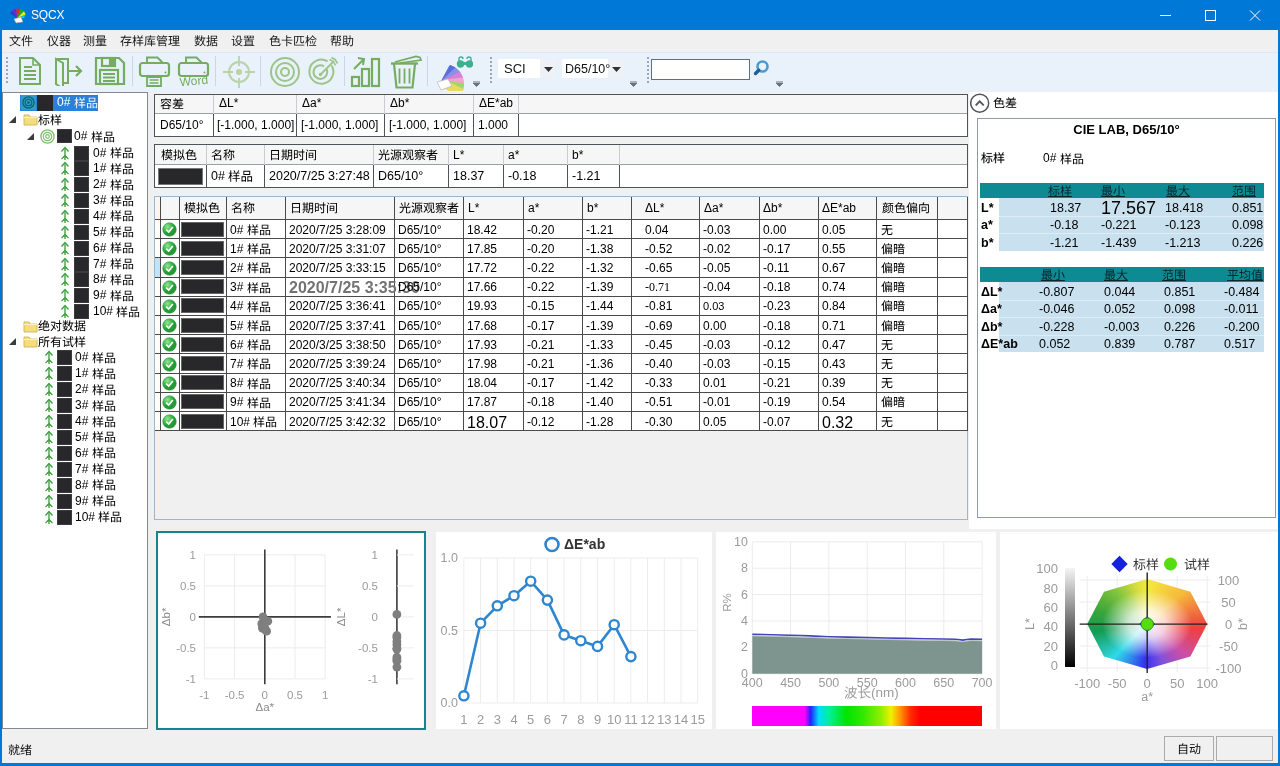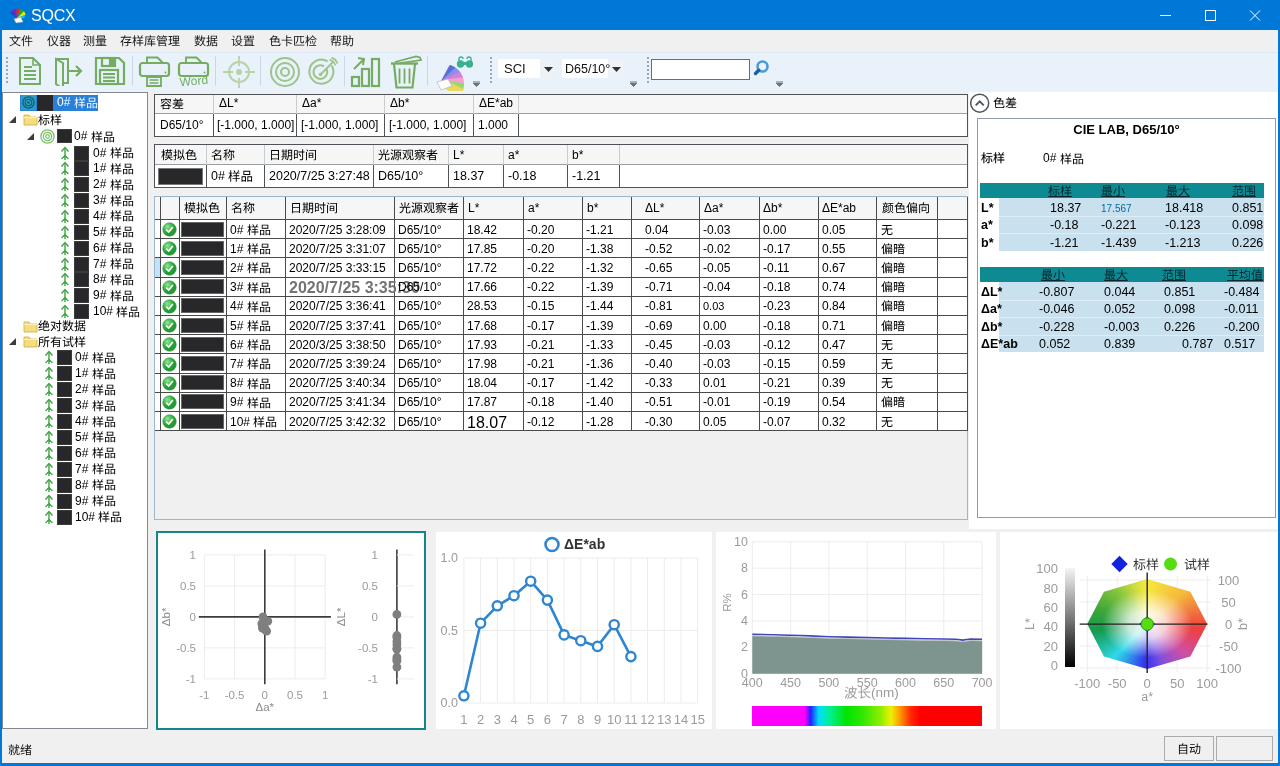--- a/index.html
+++ b/index.html
@@ -75,21 +75,21 @@
 <g transform="rotate(-10 9 12)">
 <path d="M8 12 L2 6 A9 9 0 0 1 5 3.5 Z" fill="#2244cc"></path>
 <path d="M8 12 L5 3.5 A9 9 0 0 1 9 2.5 Z" fill="#7722cc"></path>
 <path d="M8 12 L9 2.5 A9 9 0 0 1 13 3.5 Z" fill="#ee2222"></path>
 <path d="M8 12 L13 3.5 A9 9 0 0 1 16 6.5 Z" fill="#22aa22"></path>
 <path d="M8 12 L16 6.5 A9 9 0 0 1 17 10 Z" fill="#eeee00"></path>
 <path d="M8 12 L17 10 L15 13 Z" fill="#00ccee"></path>
 </g>
 <path d="M5 13 L12 11 L14 16 L7 17 Z" fill="#fff" stroke="#999" stroke-width=".5"></path>
 </svg>
-<div style="position:absolute;left:31px;top:8px;font-size:16px;color:#fff;font-weight:400;line-height:15px;white-space:pre;letter-spacing:-0.2px;">SQCX</div>
+<div style="position:absolute;left:31px;top:8px;font-size:12px;color:#fff;font-weight:400;line-height:15px;white-space:pre;letter-spacing:-0.2px;">SQCX</div>
 <svg width="150" height="30" viewBox="0 0 150 30" style="position:absolute;left:1130px;top:0">
 <g stroke="#fff" stroke-width="1" fill="none">
 <line x1="30" y1="15.5" x2="41" y2="15.5"></line>
 <rect x="75.5" y="10.5" width="10" height="10"></rect>
 <path d="M120 10.5 L130 20.5 M130 10.5 L120 20.5"></path>
 </g>
   </svg>
 <div class="" style="position:absolute;left:0px;top:30px;width:1280px;height:22px;background:#f0f0f0"></div>
 <div style="position:absolute;left:9.0px;top:34.5px;width:24px;height:13px">
     <svg width="24" height="13" viewBox="0 0 24 13" style="position:absolute;left:0;top:0;overflow:visible">
@@ -1038,21 +1038,21 @@
         <use href="#u6837" transform="translate(0.0 10.3) scale(0.01200 -0.01200)"></use>
         <use href="#u54c1" transform="translate(12.0 10.3) scale(0.01200 -0.01200)"></use>
       </g>
     </svg>
   </div>
 <div style="position:absolute;left:289px;top:280.1px;font-size:16px;color:#737373;font-weight:700;line-height:15px;white-space:pre;">2020/7/25 3:35:30</div>
 <div style="position:absolute;left:398px;top:280.1px;font-size:12px;color:#000;font-weight:400;line-height:15px;white-space:pre;">D65/10°</div>
 <div style="position:absolute;left:467px;top:280.1px;font-size:12px;color:#000;font-weight:400;line-height:15px;white-space:pre;">17.66</div>
 <div style="position:absolute;left:527px;top:280.1px;font-size:12px;color:#000;font-weight:400;line-height:15px;white-space:pre;">-0.22</div>
 <div style="position:absolute;left:586px;top:280.1px;font-size:12px;color:#000;font-weight:400;line-height:15px;white-space:pre;">-1.39</div>
-<div style="position:absolute;left:645px;top:280.1px;font-size:12px;color:#000;font-weight:400;line-height:15px;white-space:pre;">-0.71</div>
+<div style="position:absolute;left:645px;top:280.1px;font-size:12px;color:#000;font-weight:400;line-height:15px;white-space:pre;font-family:Liberation Serif, serif;">-0.71</div>
 <div style="position:absolute;left:703px;top:280.1px;font-size:12px;color:#000;font-weight:400;line-height:15px;white-space:pre;">-0.04</div>
 <div style="position:absolute;left:763px;top:280.1px;font-size:12px;color:#000;font-weight:400;line-height:15px;white-space:pre;">-0.18</div>
 <div style="position:absolute;left:822px;top:280.1px;font-size:12px;color:#000;font-weight:400;line-height:15px;white-space:pre;">0.74</div>
 <div style="position:absolute;left:881.0px;top:281.1px;width:24px;height:13px">
     <svg width="24" height="13" viewBox="0 0 24 13" style="position:absolute;left:0;top:0;overflow:visible">
       <g fill="#000">
         <use href="#u504f" transform="translate(0.0 10.3) scale(0.01200 -0.01200)"></use>
         <use href="#u6697" transform="translate(12.0 10.3) scale(0.01200 -0.01200)"></use>
       </g>
     </svg>
@@ -1073,21 +1073,21 @@
 <div style="position:absolute;left:246.7px;top:300.8px;width:24px;height:13px">
     <svg width="24" height="13" viewBox="0 0 24 13" style="position:absolute;left:0;top:0;overflow:visible">
       <g fill="#000">
         <use href="#u6837" transform="translate(0.0 10.3) scale(0.01200 -0.01200)"></use>
         <use href="#u54c1" transform="translate(12.0 10.3) scale(0.01200 -0.01200)"></use>
       </g>
     </svg>
   </div>
 <div style="position:absolute;left:289px;top:299.3px;font-size:12px;color:#000;font-weight:400;line-height:15px;white-space:pre;">2020/7/25 3:36:41</div>
 <div style="position:absolute;left:398px;top:299.3px;font-size:12px;color:#000;font-weight:400;line-height:15px;white-space:pre;">D65/10°</div>
-<div style="position:absolute;left:467px;top:299.3px;font-size:12px;color:#000;font-weight:400;line-height:15px;white-space:pre;">28.53</div>
+<div style="position:absolute;left:467px;top:299.3px;font-size:12px;color:#000;font-weight:400;line-height:15px;white-space:pre;">19.93</div>
 <div style="position:absolute;left:527px;top:299.3px;font-size:12px;color:#000;font-weight:400;line-height:15px;white-space:pre;">-0.15</div>
 <div style="position:absolute;left:586px;top:299.3px;font-size:12px;color:#000;font-weight:400;line-height:15px;white-space:pre;">-1.44</div>
 <div style="position:absolute;left:645px;top:299.3px;font-size:12px;color:#000;font-weight:400;line-height:15px;white-space:pre;">-0.81</div>
 <div style="position:absolute;left:703px;top:299.3px;font-size:11px;color:#000;font-weight:400;line-height:15px;white-space:pre;">0.03</div>
 <div style="position:absolute;left:763px;top:299.3px;font-size:12px;color:#000;font-weight:400;line-height:15px;white-space:pre;">-0.23</div>
 <div style="position:absolute;left:822px;top:299.3px;font-size:12px;color:#000;font-weight:400;line-height:15px;white-space:pre;">0.84</div>
 <div style="position:absolute;left:881.0px;top:300.3px;width:24px;height:13px">
     <svg width="24" height="13" viewBox="0 0 24 13" style="position:absolute;left:0;top:0;overflow:visible">
       <g fill="#000">
         <use href="#u504f" transform="translate(0.0 10.3) scale(0.01200 -0.01200)"></use>
@@ -1192,21 +1192,21 @@
     </svg>
   </div>
 <div style="position:absolute;left:289px;top:356.9px;font-size:12px;color:#000;font-weight:400;line-height:15px;white-space:pre;">2020/7/25 3:39:24</div>
 <div style="position:absolute;left:398px;top:356.9px;font-size:12px;color:#000;font-weight:400;line-height:15px;white-space:pre;">D65/10°</div>
 <div style="position:absolute;left:467px;top:356.9px;font-size:12px;color:#000;font-weight:400;line-height:15px;white-space:pre;">17.98</div>
 <div style="position:absolute;left:527px;top:356.9px;font-size:12px;color:#000;font-weight:400;line-height:15px;white-space:pre;">-0.21</div>
 <div style="position:absolute;left:586px;top:356.9px;font-size:12px;color:#000;font-weight:400;line-height:15px;white-space:pre;">-1.36</div>
 <div style="position:absolute;left:645px;top:356.9px;font-size:12px;color:#000;font-weight:400;line-height:15px;white-space:pre;">-0.40</div>
 <div style="position:absolute;left:703px;top:356.9px;font-size:12px;color:#000;font-weight:400;line-height:15px;white-space:pre;">-0.03</div>
 <div style="position:absolute;left:763px;top:356.9px;font-size:12px;color:#000;font-weight:400;line-height:15px;white-space:pre;">-0.15</div>
-<div style="position:absolute;left:822px;top:356.9px;font-size:12px;color:#000;font-weight:400;line-height:15px;white-space:pre;">0.59</div>
+<div style="position:absolute;left:822px;top:356.9px;font-size:12px;color:#000;font-weight:400;line-height:15px;white-space:pre;">0.43</div>
 <div style="position:absolute;left:881.0px;top:357.9px;width:12px;height:13px">
     <svg width="12" height="13" viewBox="0 0 12 13" style="position:absolute;left:0;top:0;overflow:visible">
       <g fill="#000">
         <use href="#u65e0" transform="translate(0.0 10.3) scale(0.01200 -0.01200)"></use>
       </g>
     </svg>
   </div>
 <svg width="15" height="15" viewBox="0 0 15 15" style="position:absolute;left:162px;top:375.70000000000005px">
 <defs>
       <radialGradient id="gc162375.70000000000005" cx="35%" cy="30%">
@@ -1304,21 +1304,21 @@
     </svg>
   </div>
 <div style="position:absolute;left:289px;top:414.5px;font-size:12px;color:#000;font-weight:400;line-height:15px;white-space:pre;">2020/7/25 3:42:32</div>
 <div style="position:absolute;left:398px;top:414.5px;font-size:12px;color:#000;font-weight:400;line-height:15px;white-space:pre;">D65/10°</div>
 <div style="position:absolute;left:467px;top:414.5px;font-size:16px;color:#000;font-weight:400;line-height:15px;white-space:pre;">18.07</div>
 <div style="position:absolute;left:527px;top:414.5px;font-size:12px;color:#000;font-weight:400;line-height:15px;white-space:pre;">-0.12</div>
 <div style="position:absolute;left:586px;top:414.5px;font-size:12px;color:#000;font-weight:400;line-height:15px;white-space:pre;">-1.28</div>
 <div style="position:absolute;left:645px;top:414.5px;font-size:12px;color:#000;font-weight:400;line-height:15px;white-space:pre;">-0.30</div>
 <div style="position:absolute;left:703px;top:414.5px;font-size:12px;color:#000;font-weight:400;line-height:15px;white-space:pre;">0.05</div>
 <div style="position:absolute;left:763px;top:414.5px;font-size:12px;color:#000;font-weight:400;line-height:15px;white-space:pre;">-0.07</div>
-<div style="position:absolute;left:822px;top:414.5px;font-size:12px;color:#000;font-weight:400;line-height:15px;white-space:pre;">0.32</div>
+<div style="position:absolute;left:822px;top:414.5px;font-size:16px;color:#000;font-weight:400;line-height:15px;white-space:pre;">0.32</div>
 <div style="position:absolute;left:881.0px;top:415.5px;width:12px;height:13px">
     <svg width="12" height="13" viewBox="0 0 12 13" style="position:absolute;left:0;top:0;overflow:visible">
       <g fill="#000">
         <use href="#u65e0" transform="translate(0.0 10.3) scale(0.01200 -0.01200)"></use>
       </g>
     </svg>
   </div>
 <div class="" style="position:absolute;left:969px;top:92px;width:309px;height:437px;background:#fff"></div>
 <svg width="20" height="20" viewBox="0 0 20 20" style="position:absolute;left:970px;top:93px" fill="none" stroke="#4e565c" stroke-width="1.5">
 <circle cx="9.7" cy="10.2" r="9"></circle>
@@ -1386,21 +1386,21 @@
     <svg width="24" height="13" viewBox="0 0 24 13" style="position:absolute;left:0;top:0;overflow:visible">
       <g fill="#06272e">
         <use href="#u8303" transform="translate(0.0 10.3) scale(0.01200 -0.01200)"></use>
         <use href="#u56f4" transform="translate(12.0 10.3) scale(0.01200 -0.01200)"></use>
       </g>
     </svg>
   </div>
 <div class="" style="position:absolute;left:1232px;top:196px;width:24px;height:1px;background:#06272e"></div>
 <div style="position:absolute;left:981px;top:200.5px;font-size:12.5px;color:#000;font-weight:700;line-height:15.5px;white-space:pre;">L*</div>
 <div style="position:absolute;left:1050px;top:200.5px;font-size:12.5px;color:#000;font-weight:400;line-height:15.5px;white-space:pre;">18.37</div>
-<div style="position:absolute;left:1101px;top:200.5px;font-size:10px;color:#0369a1;font-weight:400;line-height:15.5px;white-space:pre;">17.567</div>
+<div style="position:absolute;left:1101px;top:200.5px;font-size:18px;color:#000000;font-weight:400;line-height:15.5px;white-space:pre;">17.567</div>
 <div style="position:absolute;left:1165px;top:200.5px;font-size:12.5px;color:#000;font-weight:400;line-height:15.5px;white-space:pre;">18.418</div>
 <div style="position:absolute;left:1232px;top:200.5px;font-size:12.5px;color:#000;font-weight:400;line-height:15.5px;white-space:pre;">0.851</div>
 <div style="position:absolute;left:981px;top:218.1px;font-size:12.5px;color:#000;font-weight:700;line-height:15.5px;white-space:pre;">a*</div>
 <div style="position:absolute;left:1050px;top:218.1px;font-size:12.5px;color:#000;font-weight:400;line-height:15.5px;white-space:pre;">-0.18</div>
 <div style="position:absolute;left:1101px;top:218.1px;font-size:12.5px;color:#000;font-weight:400;line-height:15.5px;white-space:pre;">-0.221</div>
 <div style="position:absolute;left:1165px;top:218.1px;font-size:12.5px;color:#000;font-weight:400;line-height:15.5px;white-space:pre;">-0.123</div>
 <div style="position:absolute;left:1232px;top:218.1px;font-size:12.5px;color:#000;font-weight:400;line-height:15.5px;white-space:pre;">0.098</div>
 <div style="position:absolute;left:981px;top:235.7px;font-size:12.5px;color:#000;font-weight:700;line-height:15.5px;white-space:pre;">b*</div>
 <div style="position:absolute;left:1050px;top:235.7px;font-size:12.5px;color:#000;font-weight:400;line-height:15.5px;white-space:pre;">-1.21</div>
 <div style="position:absolute;left:1101px;top:235.7px;font-size:12.5px;color:#000;font-weight:400;line-height:15.5px;white-space:pre;">-1.439</div>
@@ -1459,21 +1459,21 @@
 <div style="position:absolute;left:1164px;top:302.1px;font-size:12.5px;color:#000;font-weight:400;line-height:15.5px;white-space:pre;">0.098</div>
 <div style="position:absolute;left:1224px;top:302.1px;font-size:12.5px;color:#000;font-weight:400;line-height:15.5px;white-space:pre;">-0.011</div>
 <div style="position:absolute;left:981px;top:319.7px;font-size:12.5px;color:#000;font-weight:700;line-height:15.5px;white-space:pre;">Δb*</div>
 <div style="position:absolute;left:1039px;top:319.7px;font-size:12.5px;color:#000;font-weight:400;line-height:15.5px;white-space:pre;">-0.228</div>
 <div style="position:absolute;left:1104px;top:319.7px;font-size:12.5px;color:#000;font-weight:400;line-height:15.5px;white-space:pre;">-0.003</div>
 <div style="position:absolute;left:1164px;top:319.7px;font-size:12.5px;color:#000;font-weight:400;line-height:15.5px;white-space:pre;">0.226</div>
 <div style="position:absolute;left:1224px;top:319.7px;font-size:12.5px;color:#000;font-weight:400;line-height:15.5px;white-space:pre;">-0.200</div>
 <div style="position:absolute;left:981px;top:337.3px;font-size:12.5px;color:#000;font-weight:700;line-height:15.5px;white-space:pre;">ΔE*ab</div>
 <div style="position:absolute;left:1039px;top:337.3px;font-size:12.5px;color:#000;font-weight:400;line-height:15.5px;white-space:pre;">0.052</div>
 <div style="position:absolute;left:1104px;top:337.3px;font-size:12.5px;color:#000;font-weight:400;line-height:15.5px;white-space:pre;">0.839</div>
-<div style="position:absolute;left:1164px;top:337.3px;font-size:12.5px;color:#000;font-weight:400;line-height:15.5px;white-space:pre;margin-left:18px;">0.787</div>
+<div style="position:absolute;left:1164px;top:337.3px;font-size:12.5px;color:#000;font-weight:400;line-height:15.5px;white-space:pre;">0.787</div>
 <div style="position:absolute;left:1224px;top:337.3px;font-size:12.5px;color:#000;font-weight:400;line-height:15.5px;white-space:pre;">0.517</div>
 <div class="" style="position:absolute;left:156px;top:531px;width:270px;height:199px;background:#fff;border:2px solid #15858b"></div>
 <svg width="270" height="199" viewBox="0 0 270 199" style="position:absolute;left:156px;top:531px">
     <line x1="48.4" y1="23.9" x2="48.4" y2="147.9" stroke="#ececec" stroke-width="1"></line>
     <line x1="48.4" y1="147.9" x2="169.2" y2="147.9" stroke="#ececec" stroke-width="1"></line>
     <line x1="78.6" y1="23.9" x2="78.6" y2="147.9" stroke="#ececec" stroke-width="1"></line>
     <line x1="48.4" y1="116.9" x2="169.2" y2="116.9" stroke="#ececec" stroke-width="1"></line>
     <line x1="108.8" y1="23.9" x2="108.8" y2="147.9" stroke="#ececec" stroke-width="1"></line>
     <line x1="48.4" y1="85.9" x2="169.2" y2="85.9" stroke="#ececec" stroke-width="1"></line>
     <line x1="139.0" y1="23.9" x2="139.0" y2="147.9" stroke="#ececec" stroke-width="1"></line>

